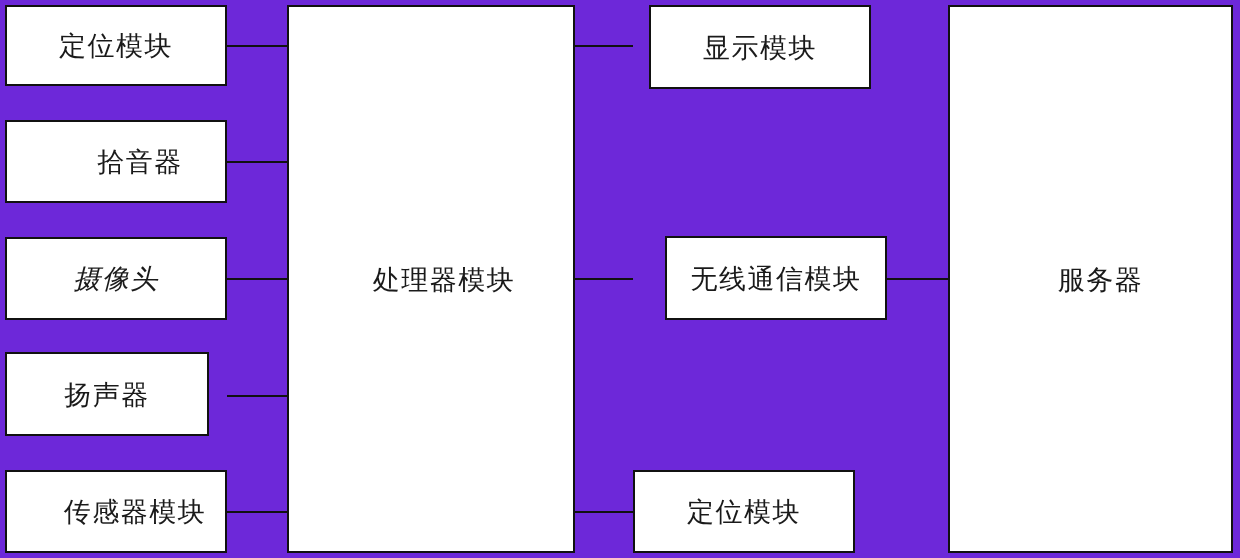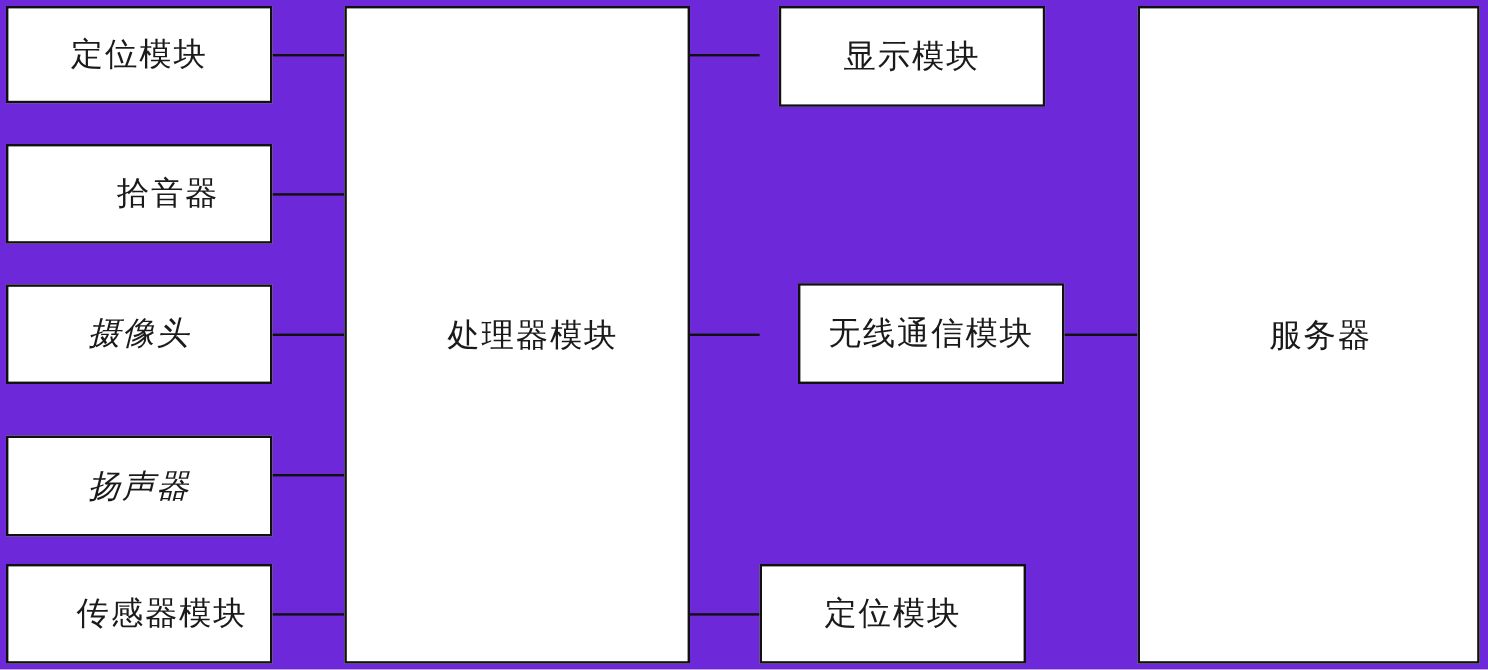--- a/index.html
+++ b/index.html
@@ -56,21 +56,21 @@
 
   <div class="block" style="left: 5px; top: 5px; width: 222px; height: 81px; border-color: rgb(17, 17, 17);">
     <span class="label" style="color: rgb(26, 26, 26);">定位模块</span>
   </div>
   <div class="block" style="left: 5px; top: 120px; width: 222px; height: 83px; border-color: rgb(17, 17, 17); padding-left: 48px;">
     <span class="label" style="color: rgb(26, 26, 26);">拾音器</span>
   </div>
   <div class="block" style="left: 5px; top: 237px; width: 222px; height: 83px; border-color: rgb(17, 17, 17); font-style: italic;">
     <span class="label" style="color: rgb(26, 26, 26);">摄像头</span>
   </div>
-  <div class="block" style="left: 5px; top: 363px; width: 222px; height: 84px; border-color: rgb(17, 17, 17); font-style: italic;">
+  <div class="block" style="left: 5px; top: 352px; width: 204px; height: 84px; border-color: rgb(17, 17, 17);">
     <span class="label" style="color: rgb(26, 26, 26);">扬声器</span>
   </div>
   <div class="block" style="left: 5px; top: 470px; width: 222px; height: 83px; border-color: rgb(17, 17, 17);">
     <span class="label" style="color: rgb(26, 26, 26); margin-left: 38px;">传感器模块</span>
   </div>
   <div class="block" style="left: 287px; top: 5px; width: 288px; height: 548px; border-color: rgb(17, 17, 17);">
     <span class="label" style="color: rgb(26, 26, 26); margin-left: 26px;">处理器模块</span>
   </div>
   <div class="block" style="left: 633px; top: 5px; width: 222px; height: 84px; border-color: rgb(17, 17, 17); margin-left: 16px;">
     <span class="label" style="color: rgb(26, 26, 26);">显示模块</span>

